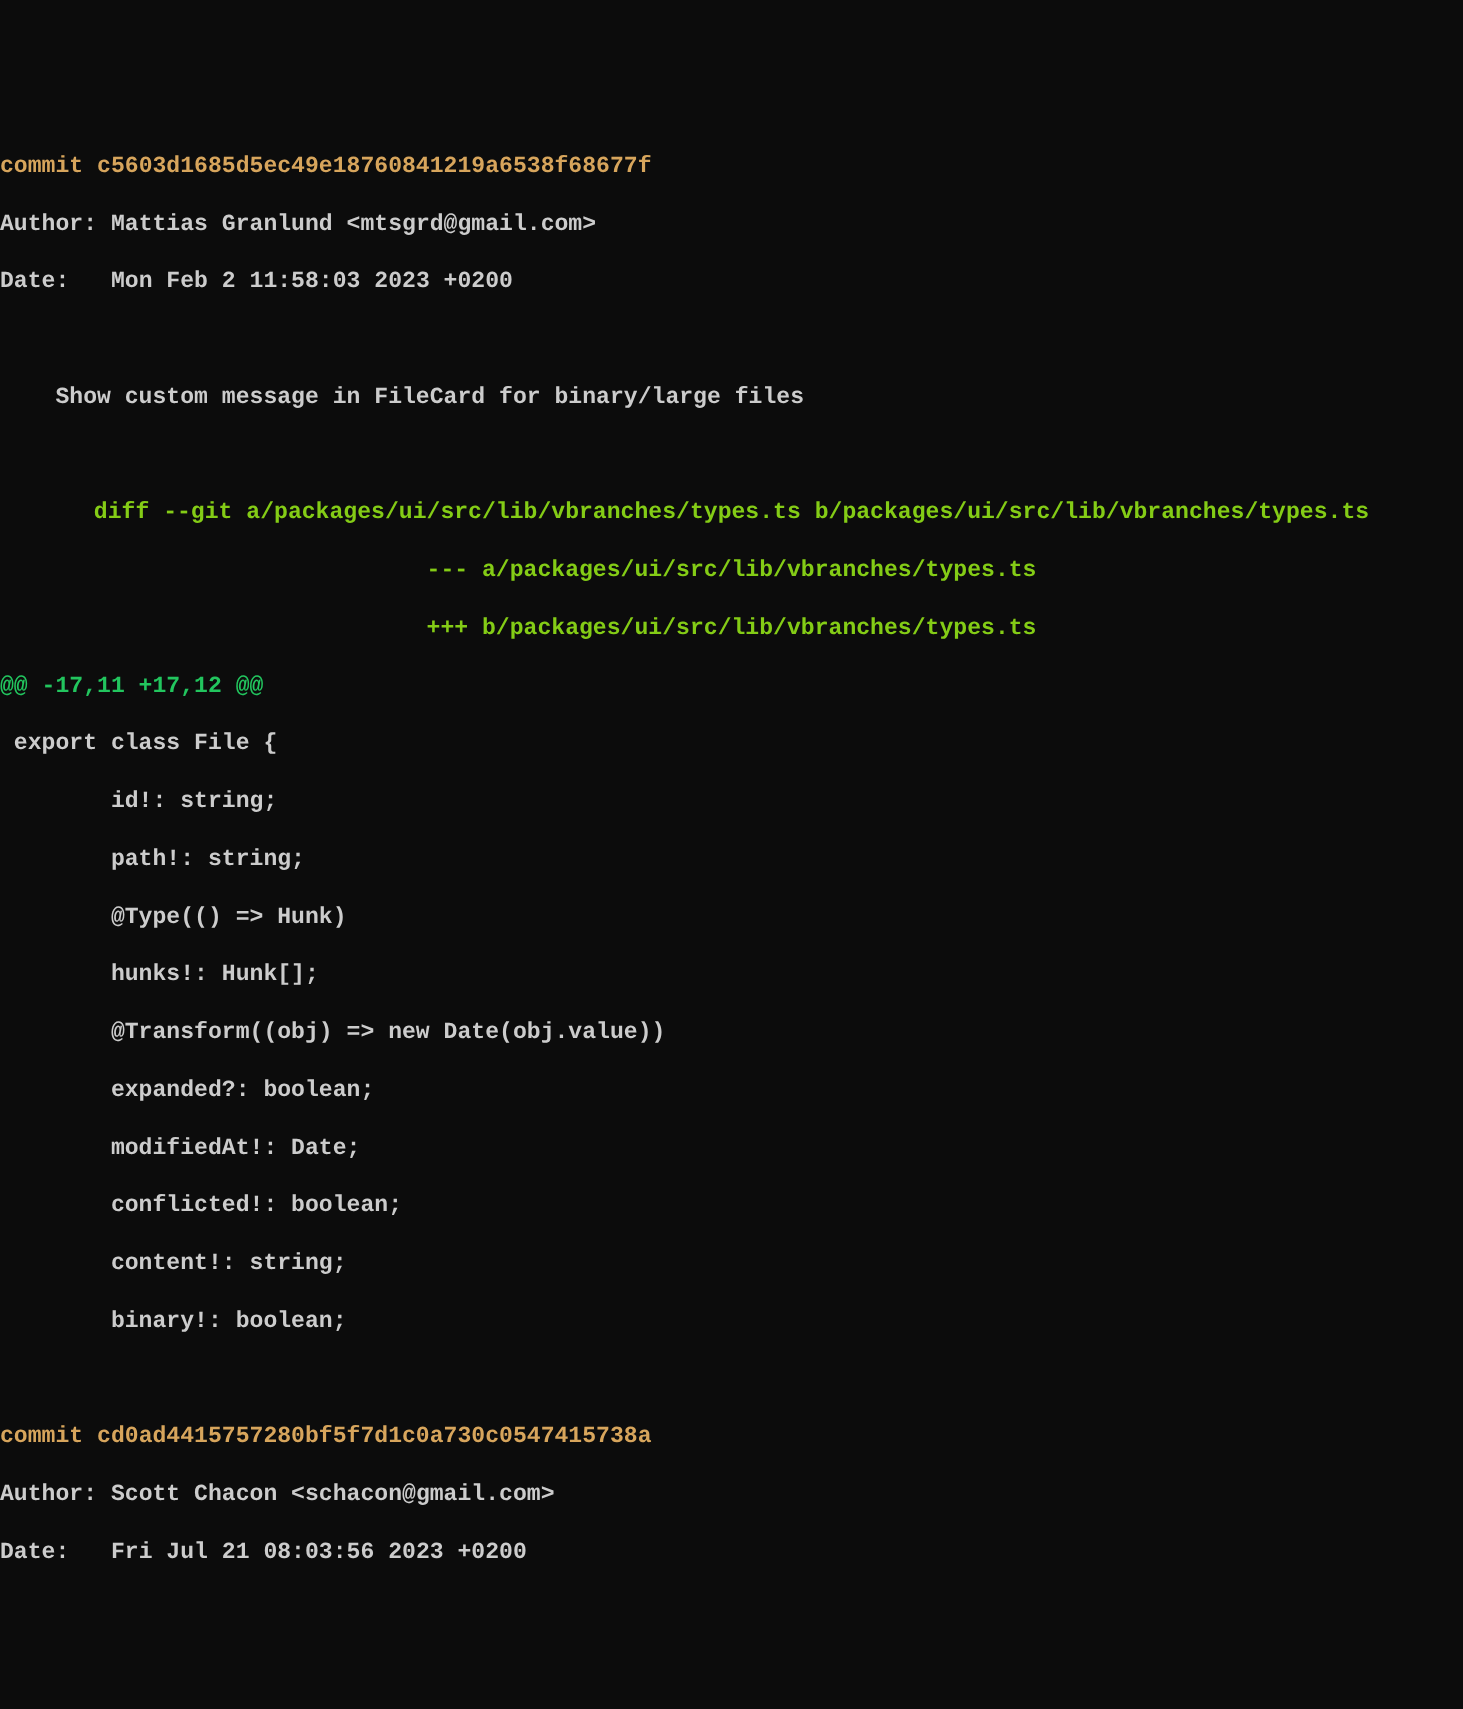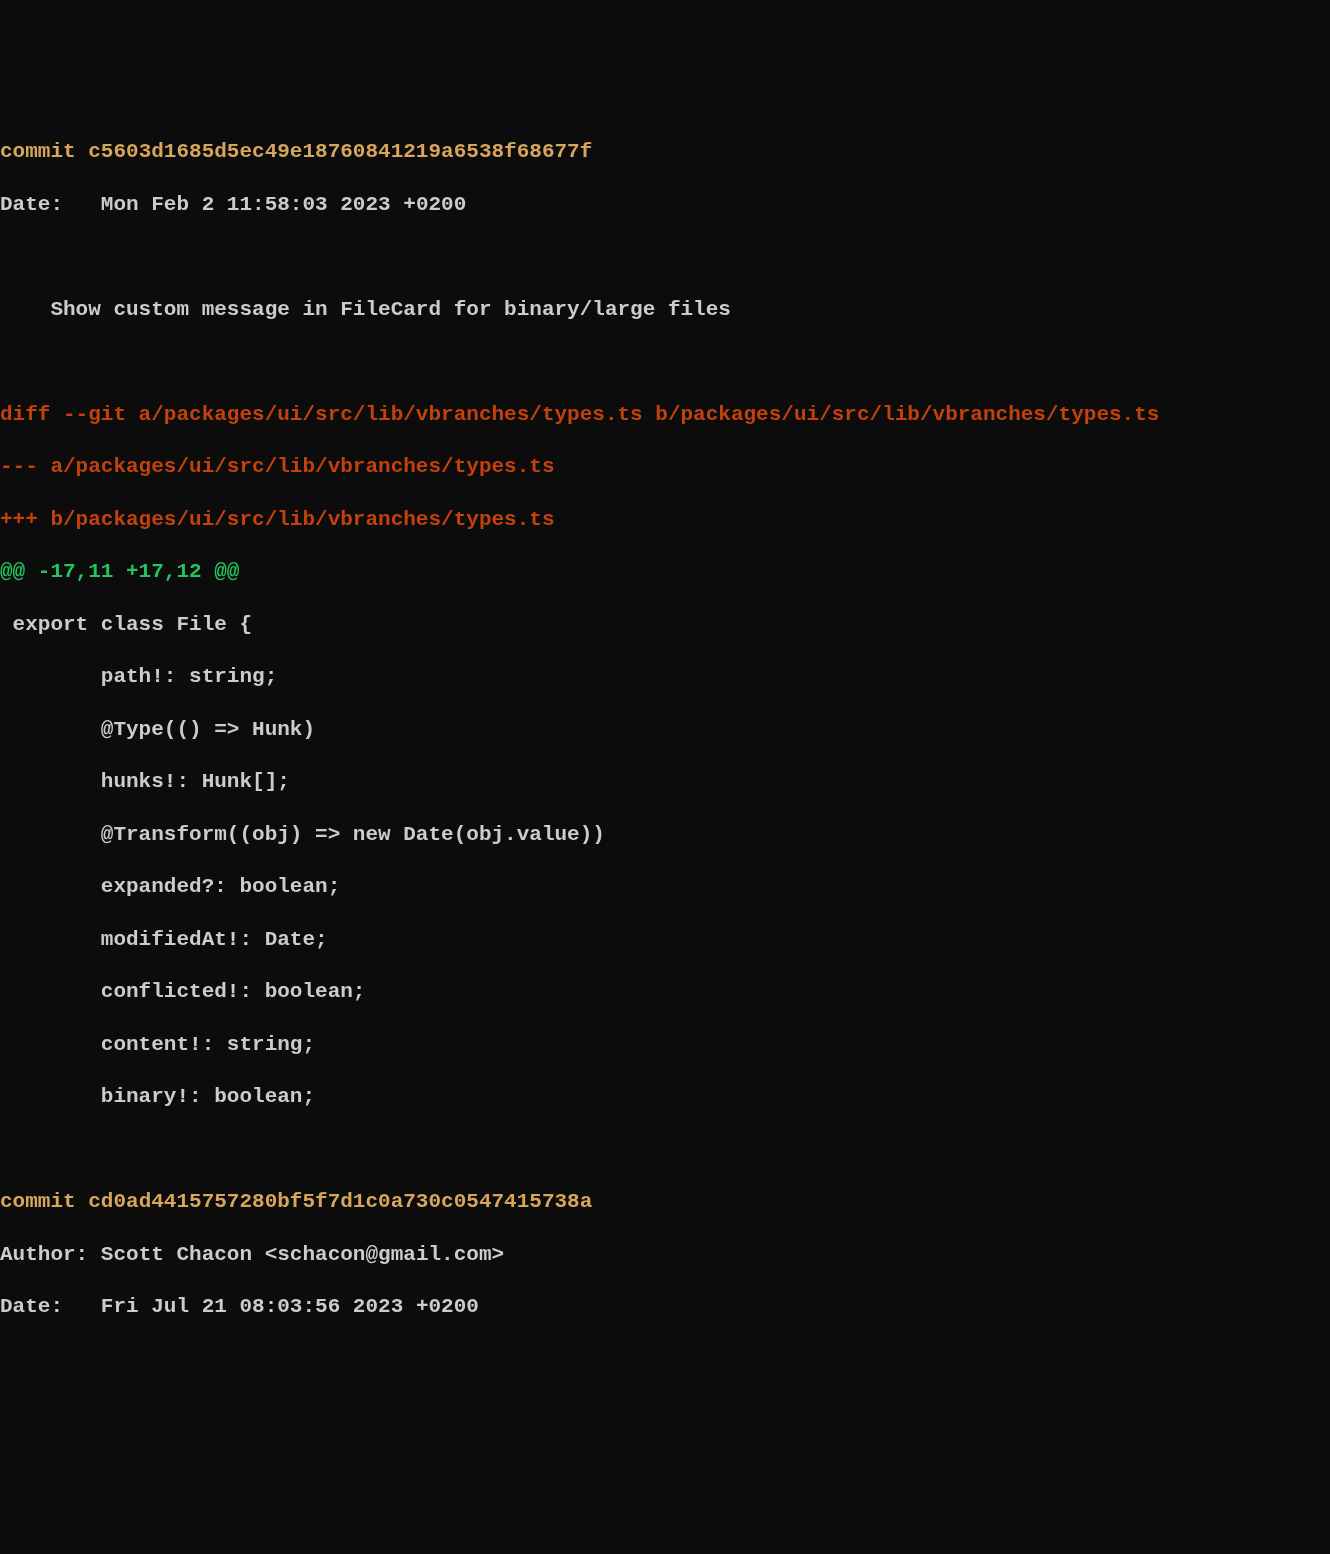--- a/index.html
+++ b/index.html
@@ -21,22 +21,23 @@
       padding: 8px 0 0 0;
     }
     .line {
       white-space: pre;
       font-weight: bold;
     }
     .commit-hash {
       color: #d7a55c;
     }
     .white-bold {
-      color: #c2410c;
+      color: #84cc16;
       font-weight: bold;
+      text-align: center;
     }
     .white {
       color: #cccccc;
     }
     .hunk-header {
       color: #22c55e;
     }
     .added {
       color: #5cb85c;
     }
@@ -44,29 +45,31 @@
       height: 1.25em;
     }
   </style>
 </head>
 <body>
 
 
 
 <div class="terminal">
 <div class="line"><span class="commit-hash">commit </span><span class="commit-hash">c5603d1685d5ec49e18760841219a6538f68677f</span></div>
+<div class="line white"><span>Author: </span><span>Mattias Granlund &lt;mtsgrd@gmail.com&gt;</span></div>
 <div class="line white"><span>Date:   </span><span>Mon Feb 2 11:58:03 2023 +0200</span></div>
 <div class="empty-line"></div>
 <div class="line white">    Show custom message in FileCard for binary/large files</div>
 <div class="empty-line"></div>
 <div class="line white-bold">diff --git a/packages/ui/src/lib/vbranches/types.ts b/packages/ui/src/lib/vbranches/types.ts</div>
 <div class="line white-bold">--- a/packages/ui/src/lib/vbranches/types.ts</div>
 <div class="line white-bold">+++ b/packages/ui/src/lib/vbranches/types.ts</div>
 <div class="line hunk-header">@@ -17,11 +17,12 @@</div>
 <div class="line white"> export class File {</div>
+<div class="line white">        id!: string;</div>
 <div class="line white">        path!: string;</div>
 <div class="line white">        @Type(() =&gt; Hunk)</div>
 <div class="line white">        hunks!: Hunk[];</div>
 <div class="line white">        @Transform((obj) =&gt; new Date(obj.value))</div>
 <div class="line white">        expanded?: boolean;</div>
 <div class="line white">        modifiedAt!: Date;</div>
 <div class="line white">        conflicted!: boolean;</div>
 <div class="line white">        content!: string;</div>
 <div class="line white">        binary!: boolean;</div>
 <div class="empty-line"></div>

